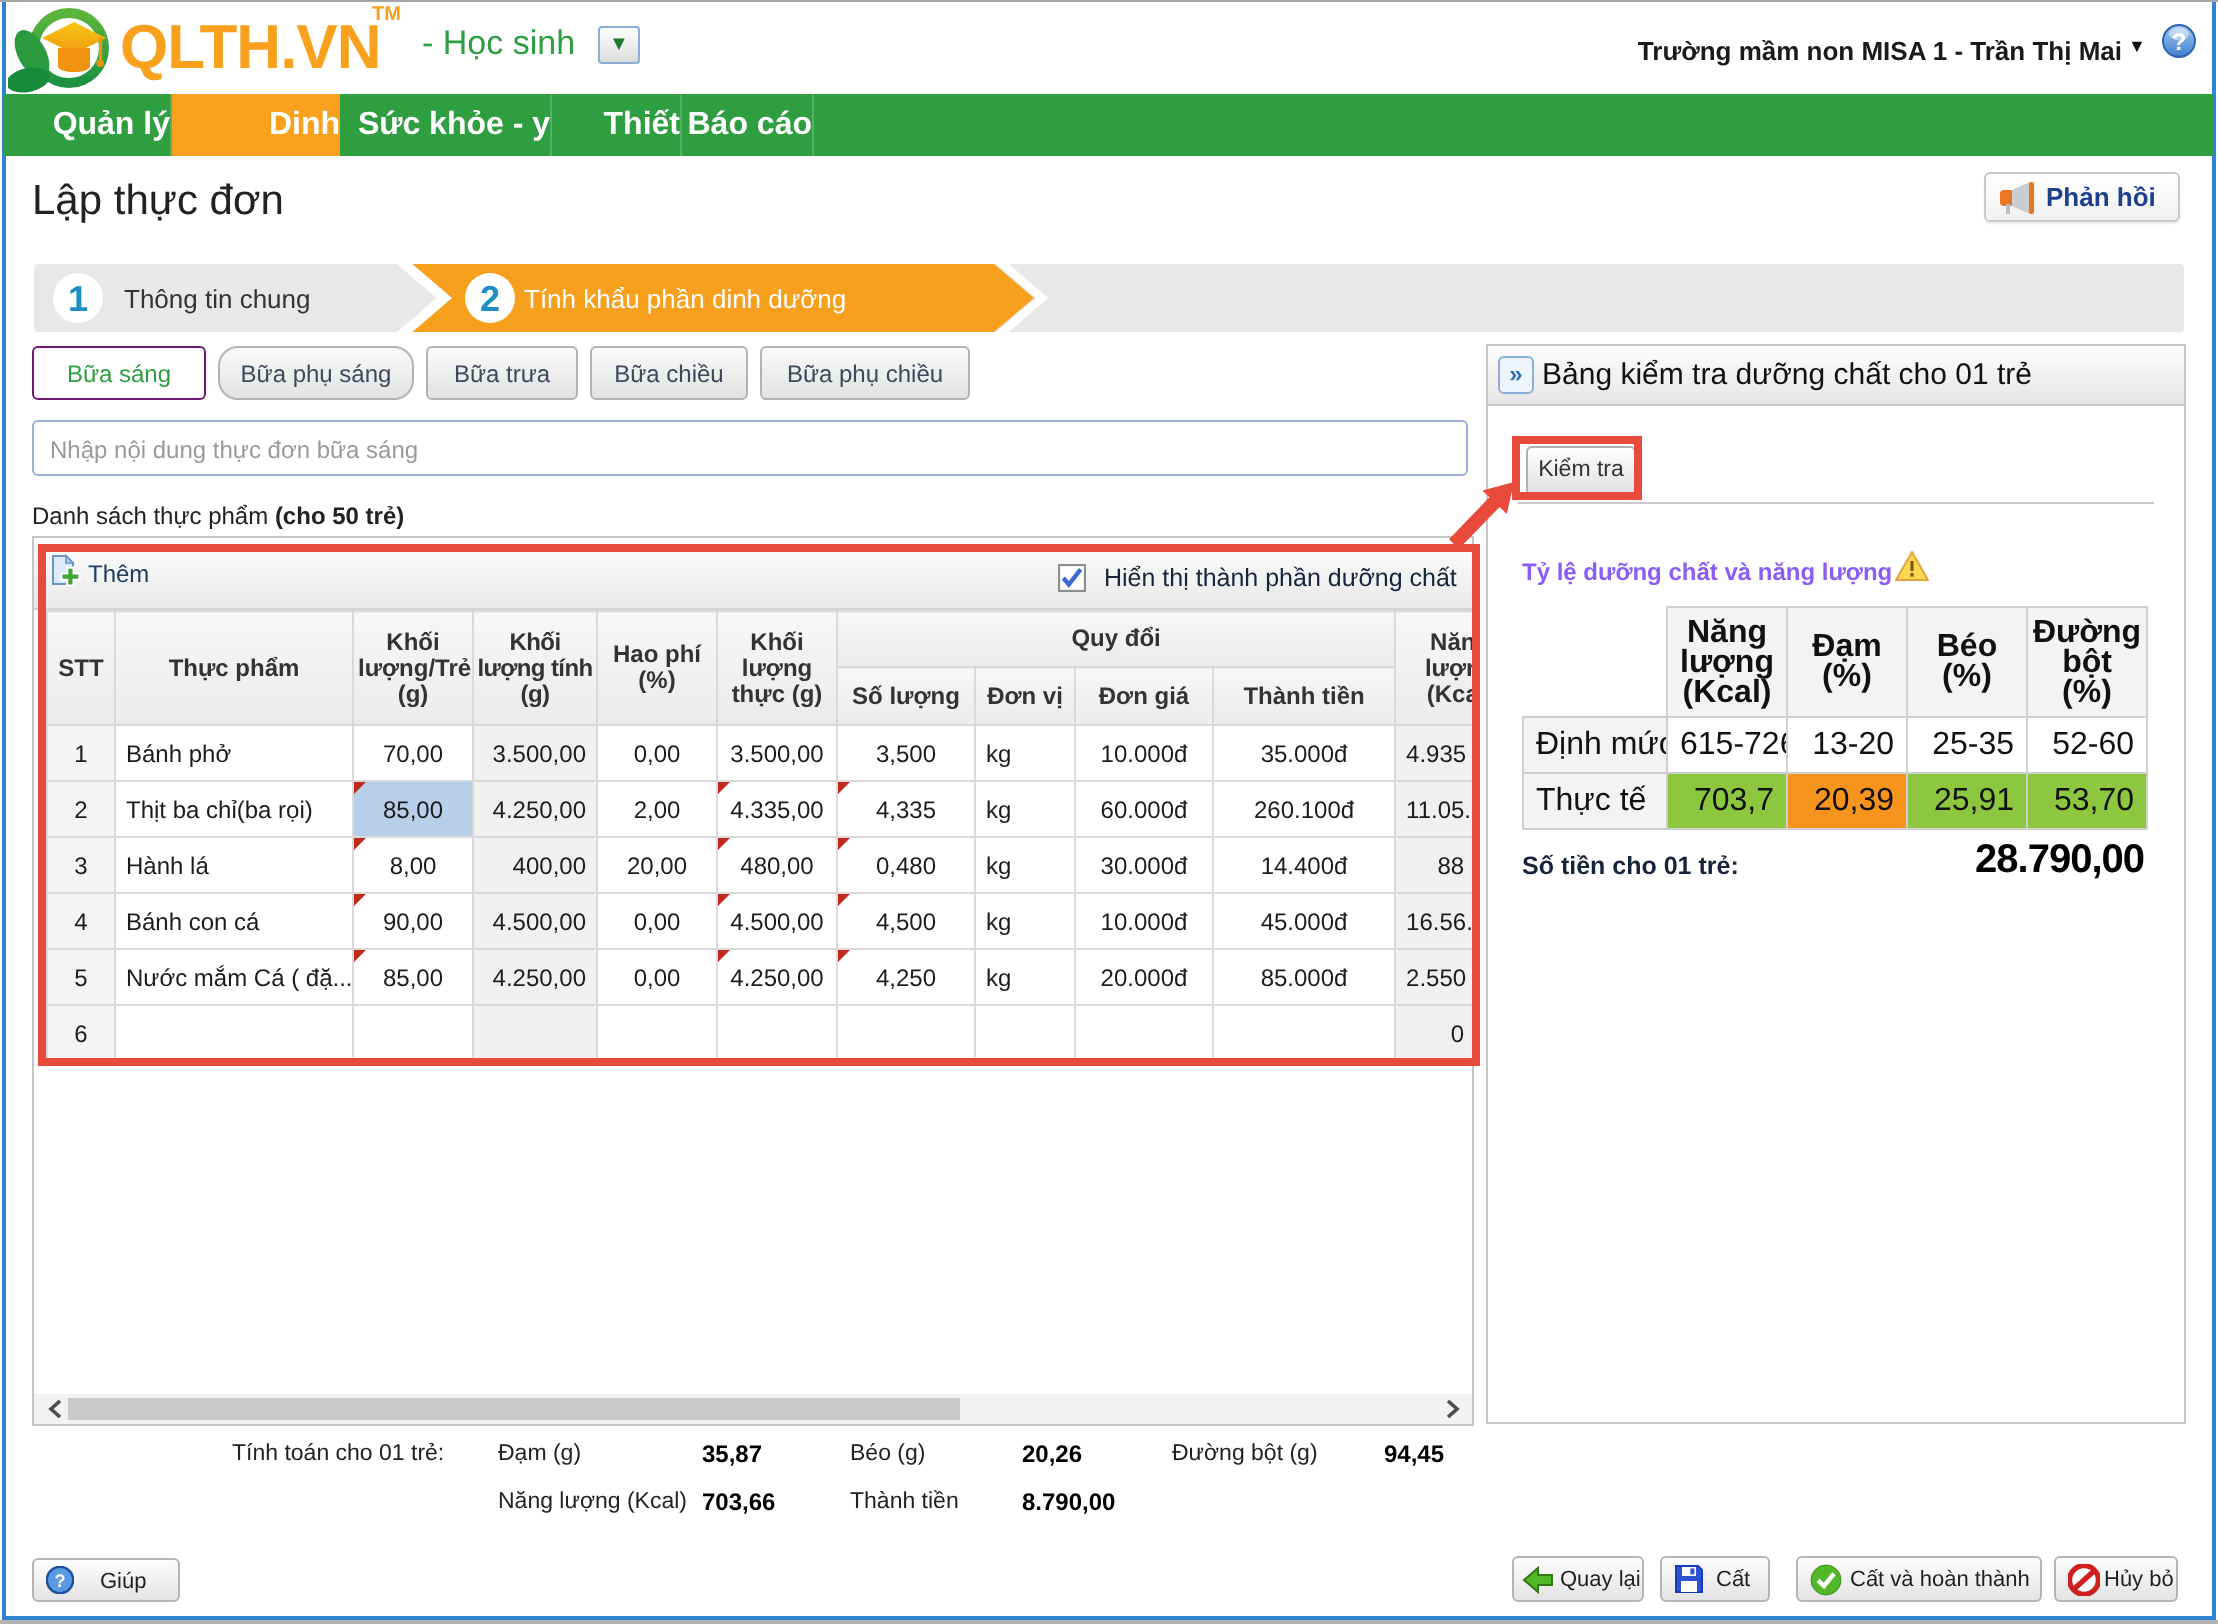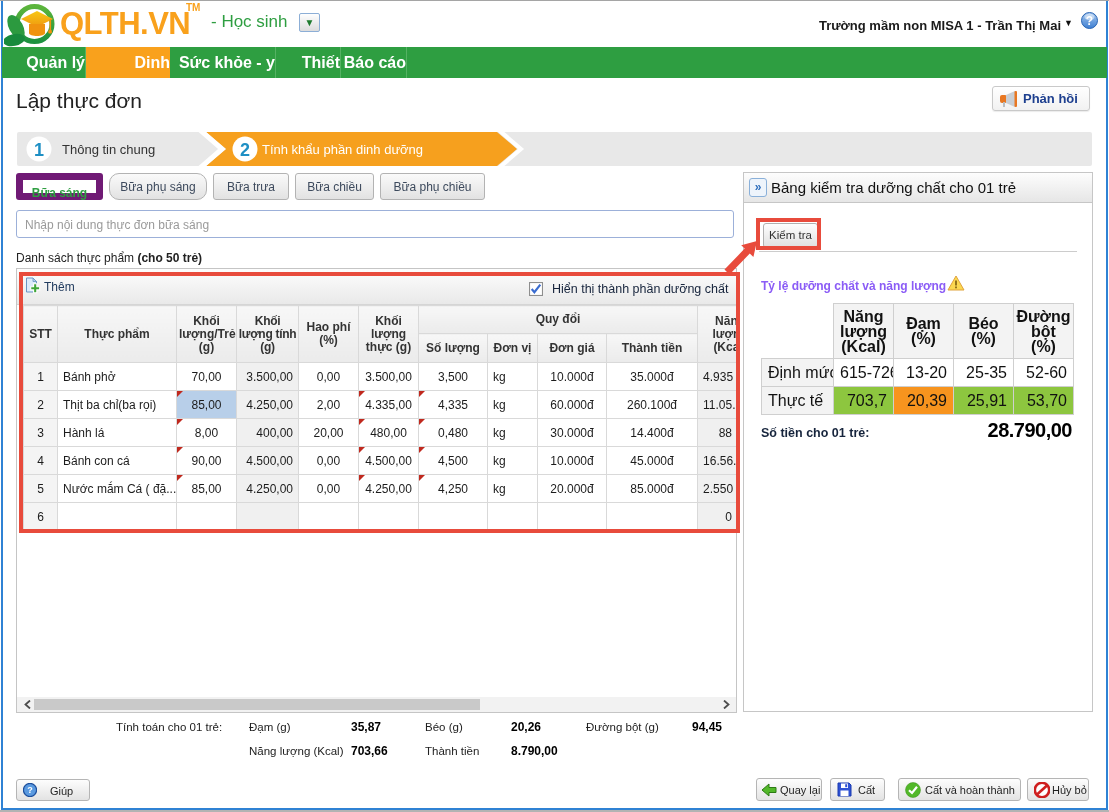--- a/index.html
+++ b/index.html
@@ -31,21 +31,21 @@
 #title { left:16px; top:89px; font-size:21px; color:#222; }
 #feedback { left:992px; top:86px; width:98px; height:25px; border:1px solid #c9c9c9; border-radius:3px; background:linear-gradient(#ffffff,#f1f1f1); box-shadow:0 1px 1px rgba(0,0,0,.08); }
 #feedback span { position:absolute; left:30px; top:4px; font-size:13px; font-weight:bold; color:#1d3f8f; }
 
 
 #wizard { left:16px; top:132px; }
 
 
 .mtab { top:173px; height:27px; border:1px solid #b3b3b3; border-radius:3px; background:linear-gradient(#fafafa,#e2e2e2); font-size:12px; color:#3d4a5d; text-align:center; }
 .mtab span { display:inline-block; margin-top:6px; }
-#mt1 { left:16px; width:87px; border:7px solid #701a75; background:#fff; color:#2e9e41; font-weight:bold; }
+#mt1 { left:16px; width:87px; border:1px solid #701a75; background:#fff; color:#2e9e41; font-weight:normal; }
 #mt2 { left:109px; width:98px;border-radius:10px; }
 #mt3 { left:213px; width:76px; }
 #mt4 { left:295px; width:79px; }
 #mt5 { left:380px; width:105px; }
 
 
 #menuinput { left:16px; top:210px; width:718px; height:28px; border:1px solid #9cb0d9; border-radius:3px; background:#fff; }
 #menuinput span { position:absolute; left:8px; top:7px; font-size:12px; color:#9a9a9a; }
 
 #dslabel { left:16px; top:251px; font-size:12px; color:#222; }

